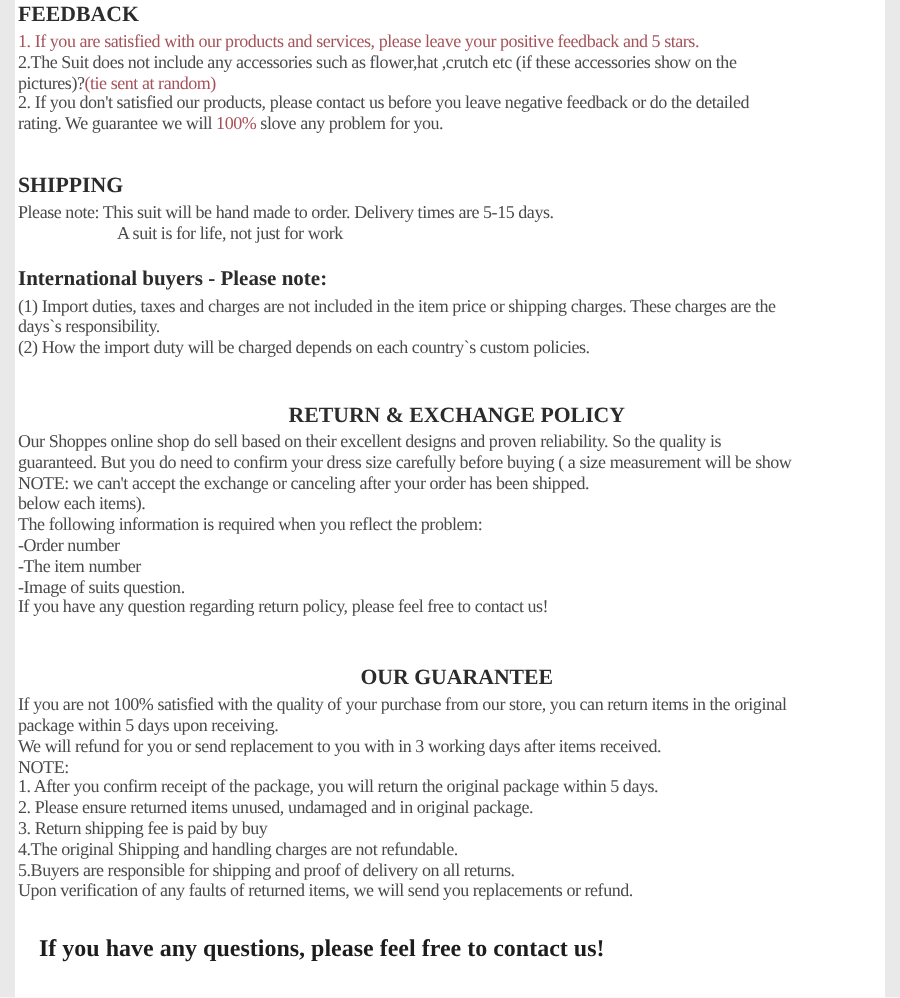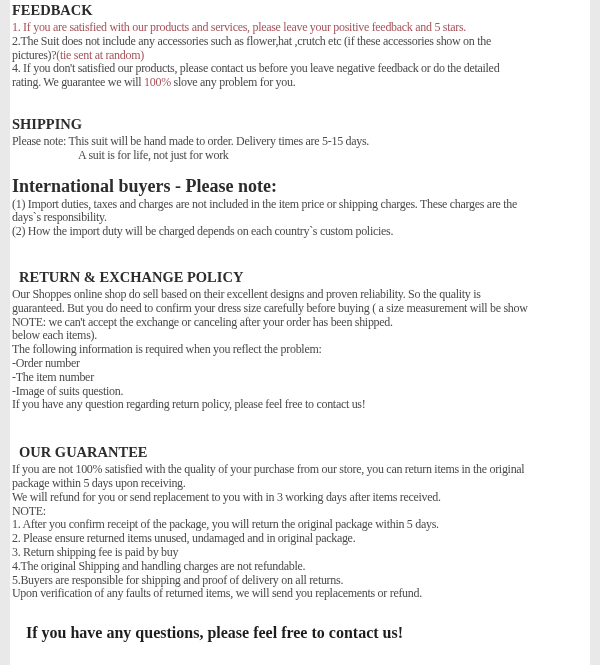--- a/index.html
+++ b/index.html
@@ -29,22 +29,22 @@
   .sec-closing{margin-top:22px;}
   .heading{
     font-size:14.5px;
     line-height:17px;
     font-weight:700;
     margin:0 0 2px 0;
     color:var(--heading);
     letter-spacing:0;
     white-space:nowrap;
   }
-  .h-padded{padding-left:7px;}
-  .h-sentence{font-size:18px;line-height:19px;}
+  .h-padded{padding-left:7px;text-align:center;}
+  .h-sentence{font-size:14px;line-height:19px;}
   .h-large{font-size:16px;line-height:19px;color:#1d1d1d;margin:14px;}
   .line{
     margin:0;
     font-size:12px;
     line-height:13.8px;
     letter-spacing:-0.3px;
     white-space:nowrap;
     color:var(--body);
   }
   .line .red{color:var(--red);}
@@ -53,21 +53,21 @@
 </head>
 <body>
 
 <div class="page">
   <div>
       <section class="section sec-feedback">
         <h2 class="heading">FEEDBACK</h2>
         <p class="line"><span class="red">1. If you are satisfied with our products and services, please leave your positive feedback and 5 stars.</span></p>
         <p class="line"><span>2.The Suit does not include any accessories such as flower,hat ,crutch etc (if these accessories show on the</span></p>
         <p class="line"><span>pictures)?</span><span class="red">(tie sent at random)</span></p>
-        <p class="line"><span>4. If you don't satisfied our products, please contact us before you leave negative feedback or do the detailed</span></p>
+        <p class="line"><span>2. If you don't satisfied our products, please contact us before you leave negative feedback or do the detailed</span></p>
         <p class="line"><span>rating. We guarantee we will </span><span class="red">100%</span><span> slove any problem for you.</span></p>
       </section>
       <section class="section sec-shipping">
         <h2 class="heading">SHIPPING</h2>
         <p class="line"><span>Please note: This suit will be hand made to order. Delivery times are 5-15 days.</span></p>
         <p class="line indent"><span>A suit is for life, not just for work</span></p>
       </section>
       <section class="section sec-international">
         <h2 class="heading h-sentence">International buyers - Please note:</h2>
         <p class="line"><span>(1) Import duties, taxes and charges are not included in the item price or shipping charges. These charges are the</span></p>

